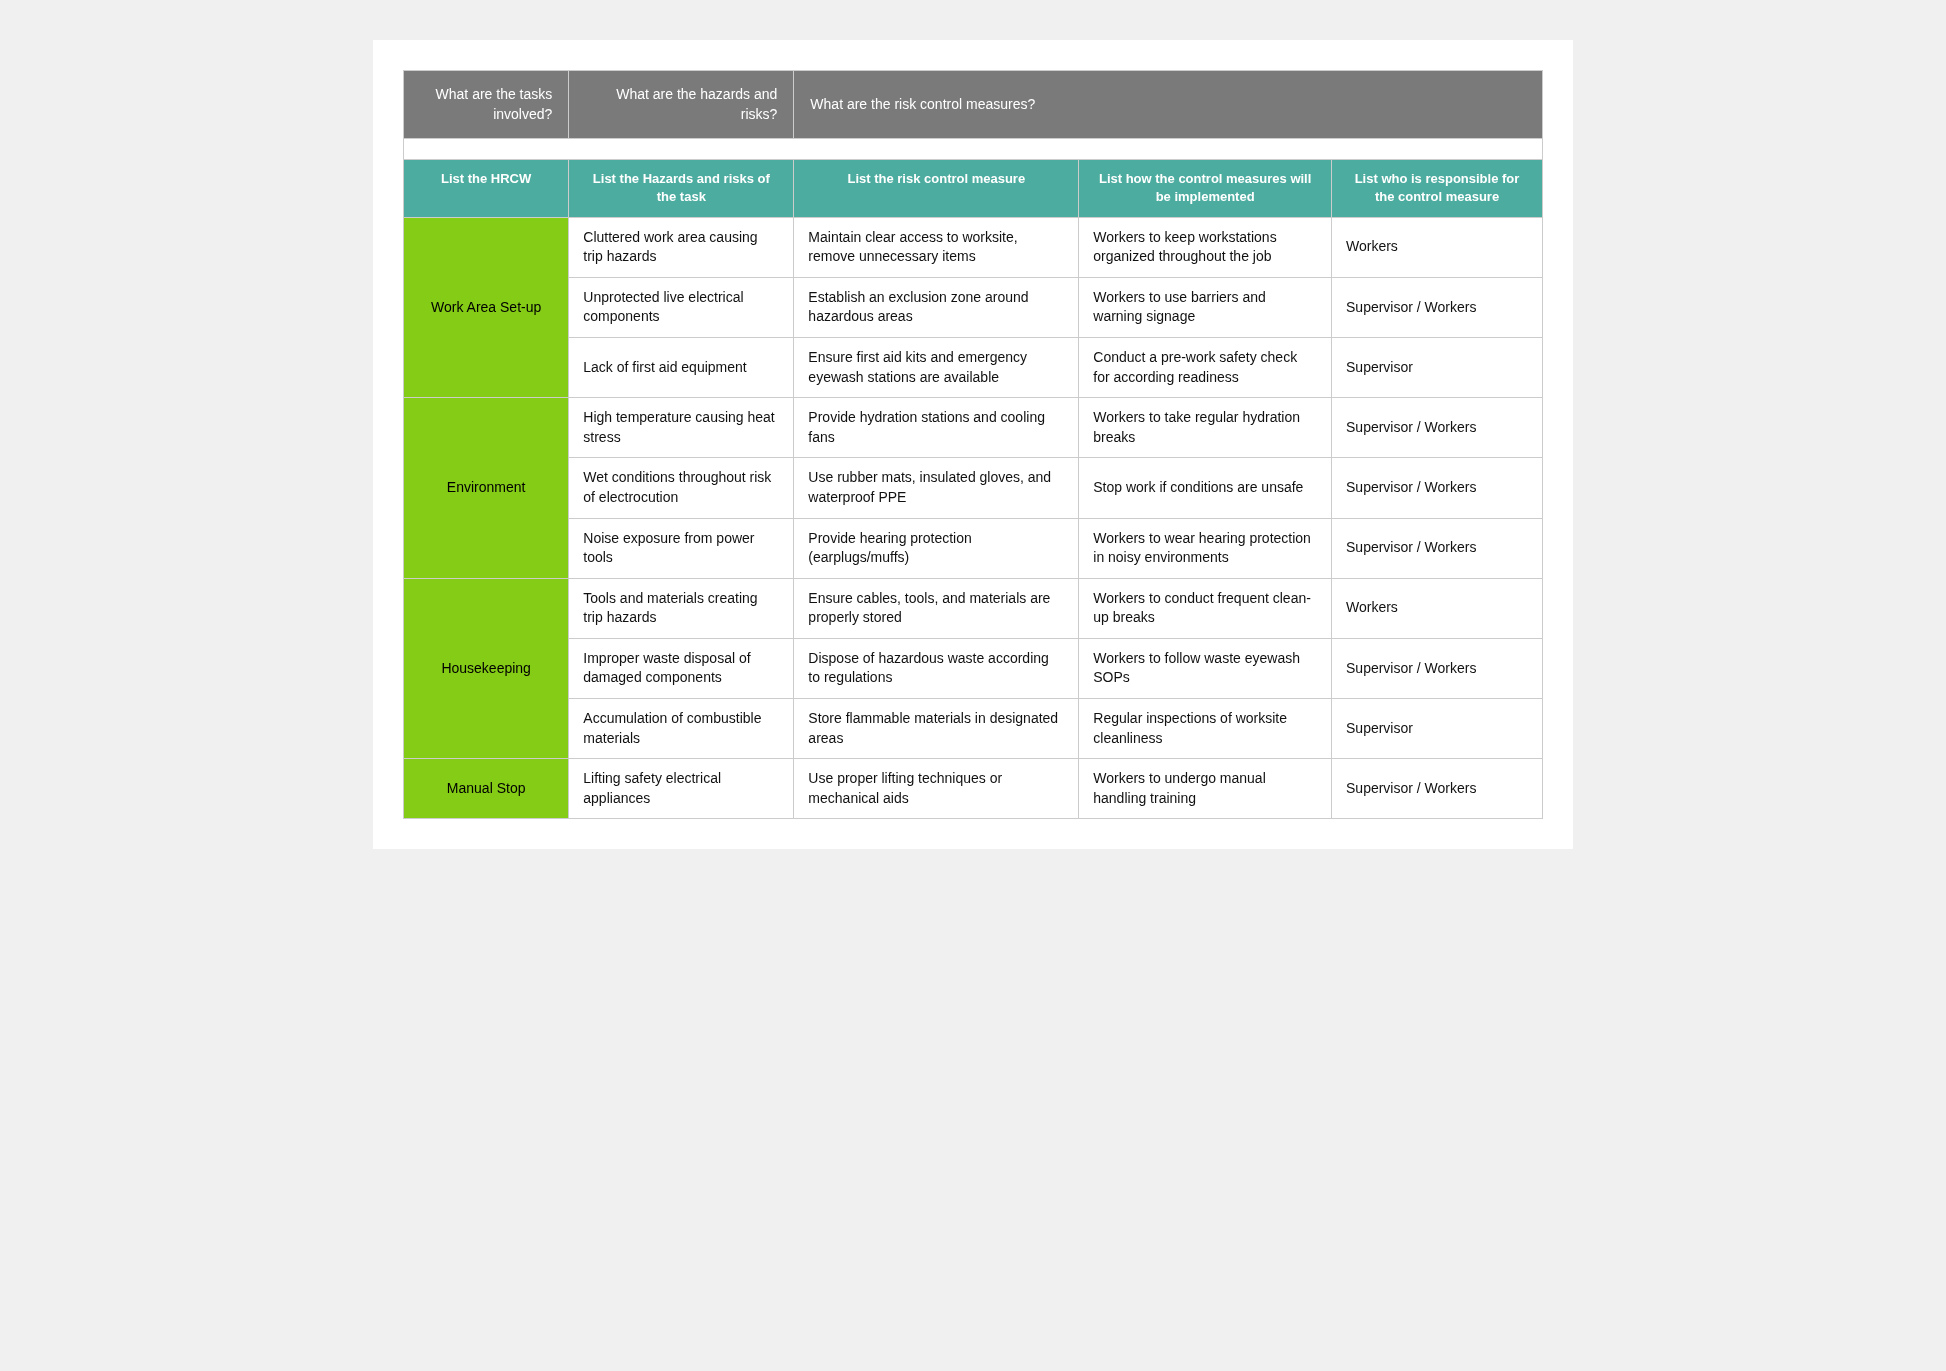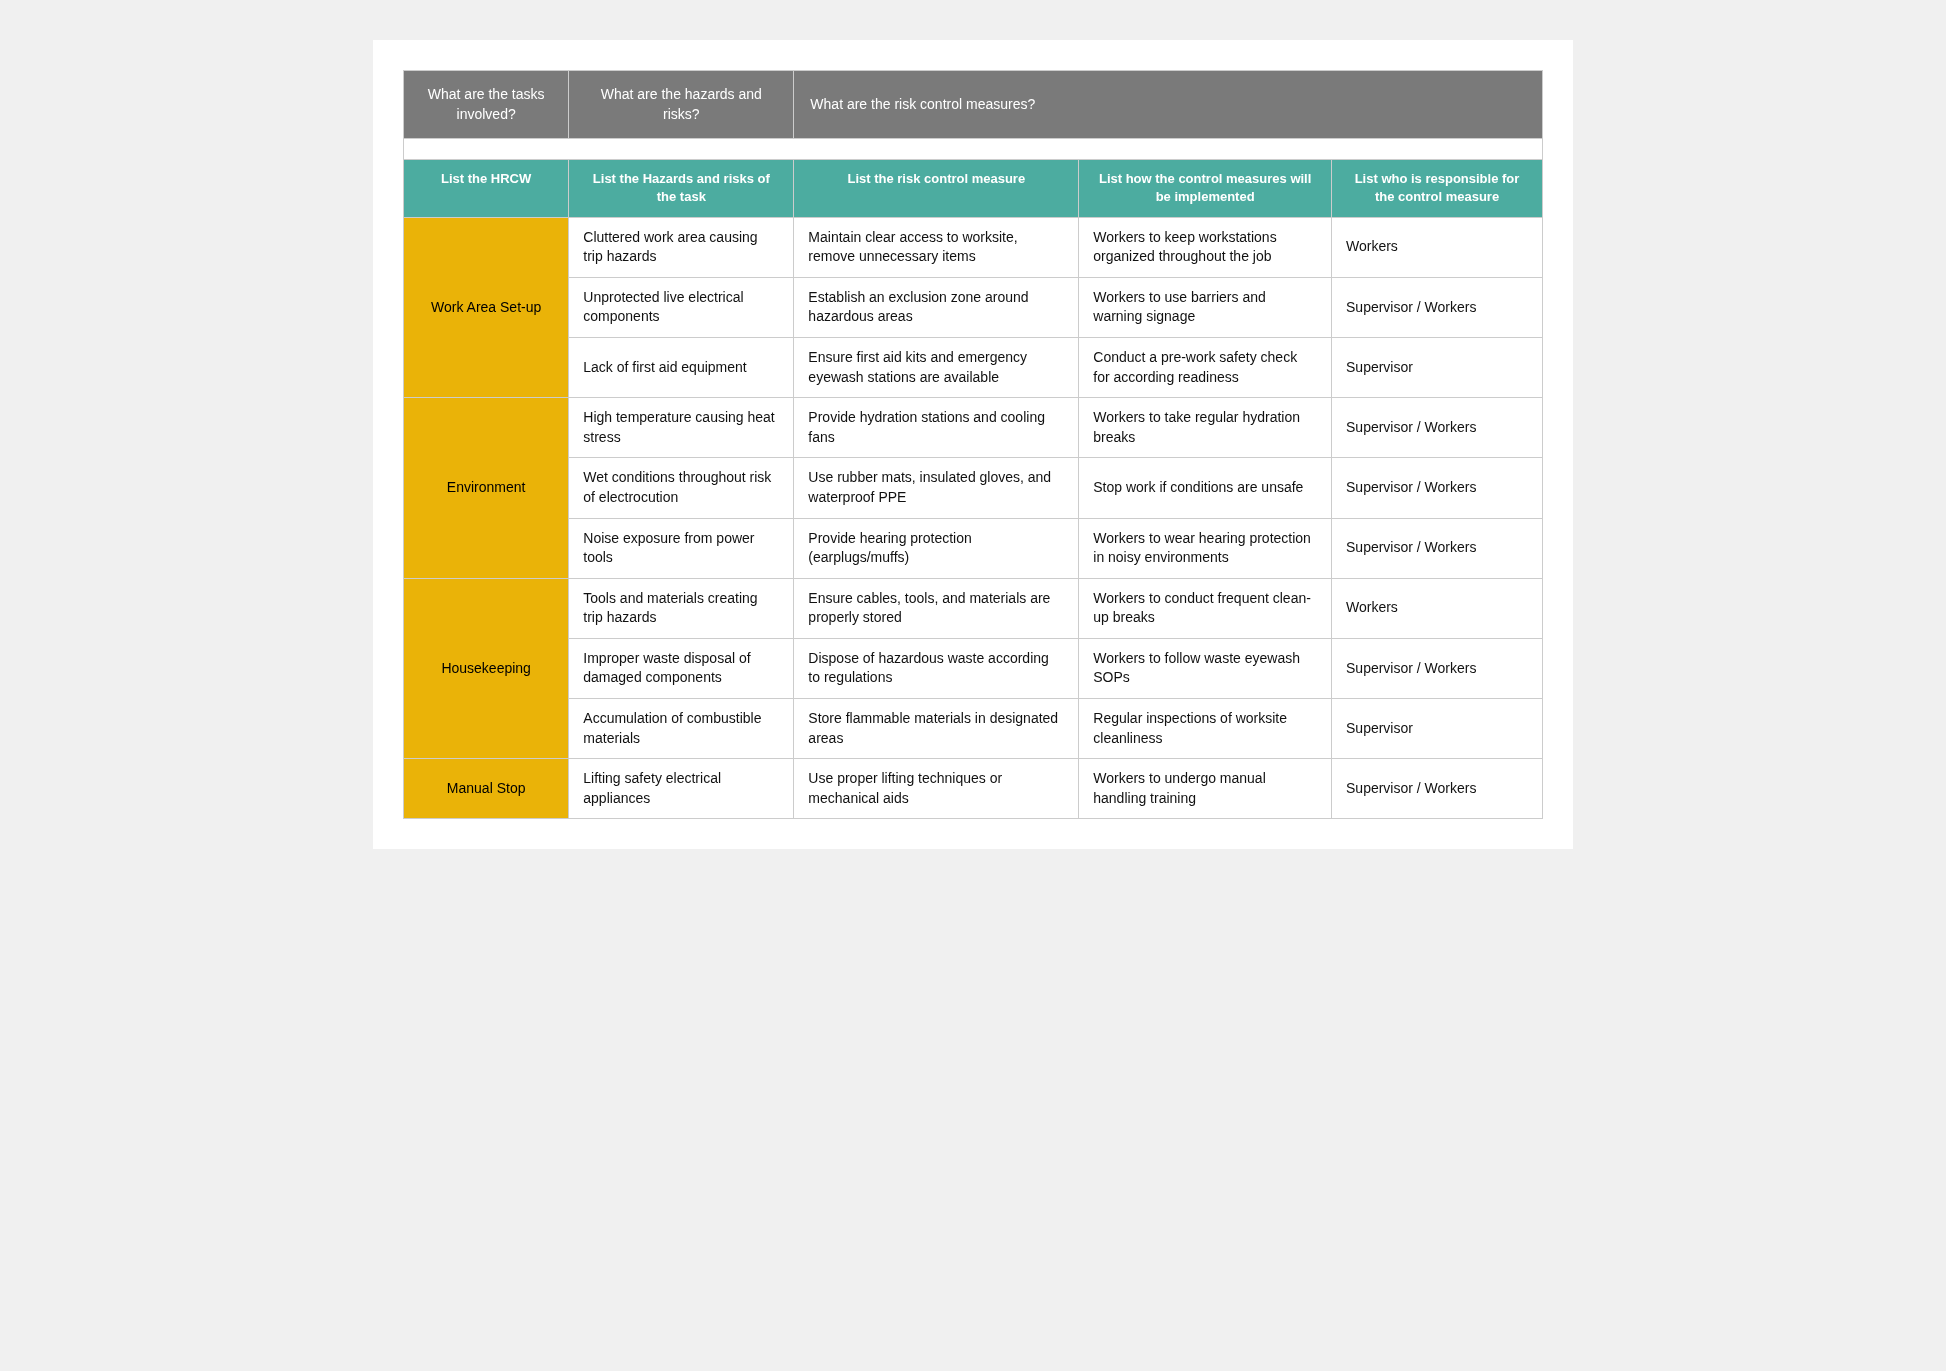--- a/index.html
+++ b/index.html
@@ -28,41 +28,41 @@
       vertical-align: middle;
       font-size: 14px;
       line-height: 1.4;
     }
     
     .header-row-top th {
       background-color: #7a7a7a;
       color: #ffffff;
       font-weight: normal;
       font-size: 14px;
-      text-align: center;
+      text-align: right;
       padding: 14px 16px;
     }
     .header-row-top th.span-col {
       text-align: left;
     }
     
     .header-row-sub th {
       background-color: #4caca0;
       color: #ffffff;
       font-weight: bold;
       font-size: 13px;
       padding: 10px 14px;
       vertical-align: top;
     }
     
     .category-cell {
       text-align: center;
       font-weight: normal;
       font-size: 14px;
-      background: #eab308;
+      background: #84cc16;
     }
     
     .data-cell {
       font-size: 14px;
       color: #111;
       background: #fff;
     }
   </style>
 </head>
 <body>

